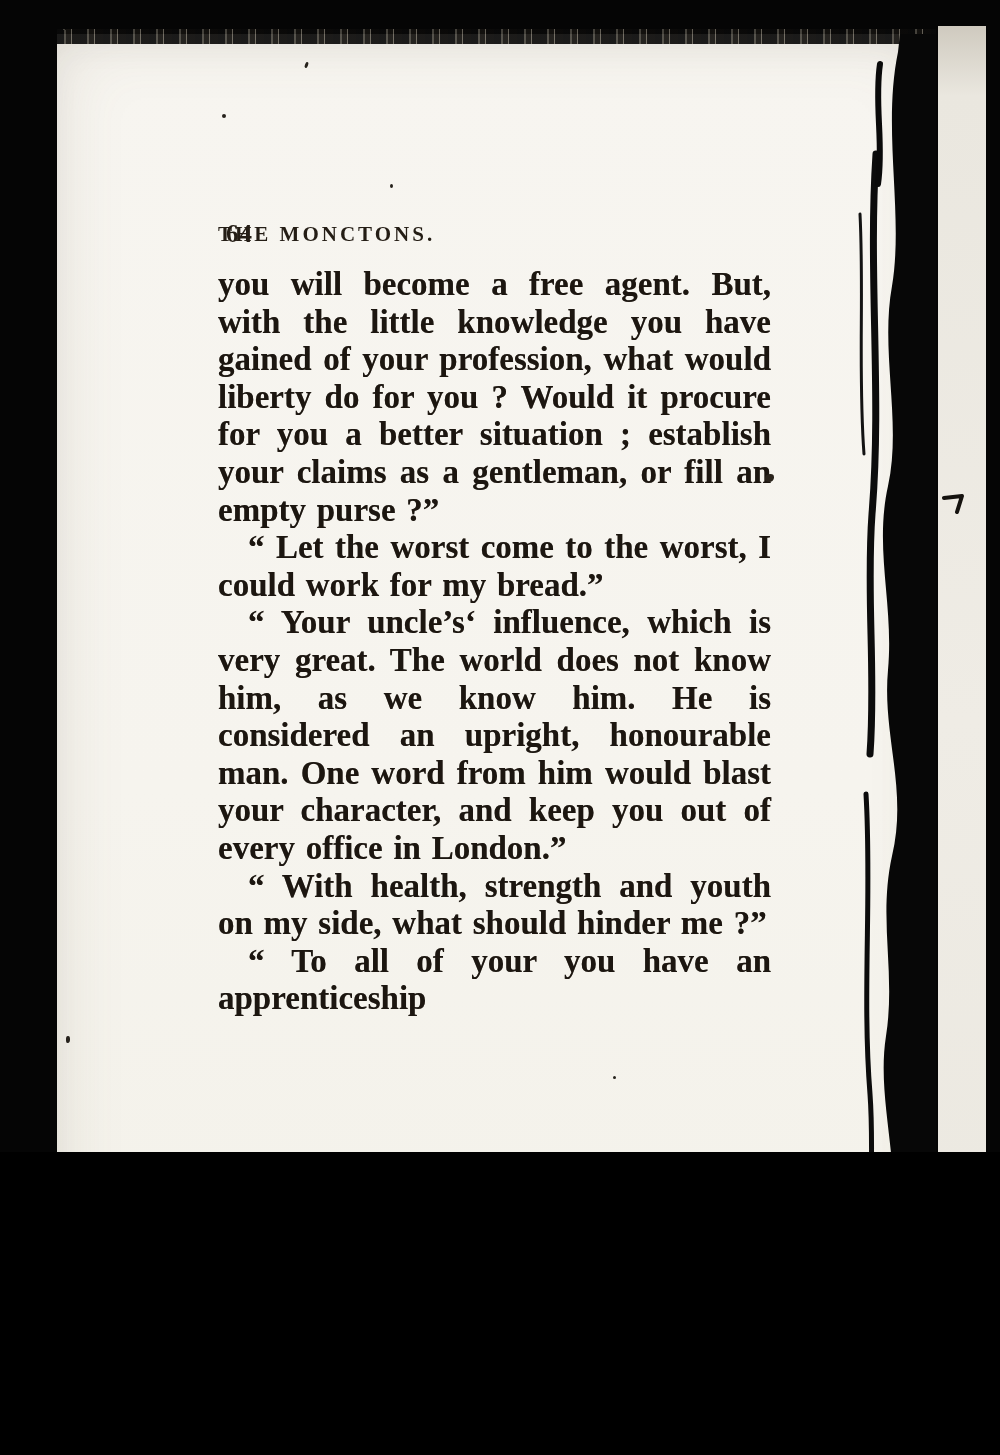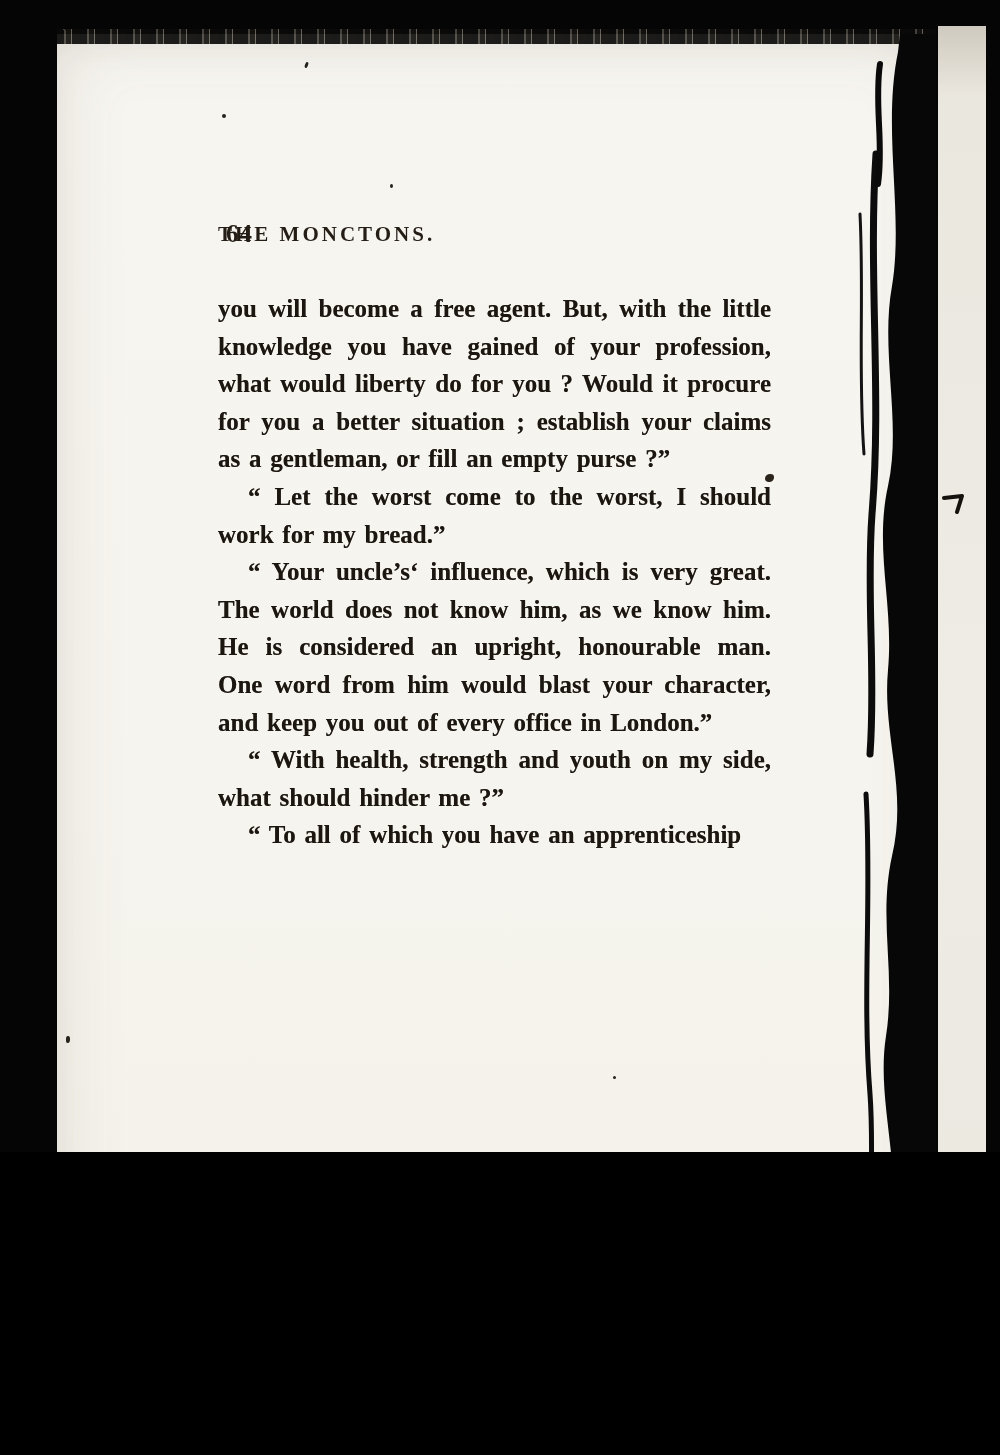--- a/index.html
+++ b/index.html
@@ -39,24 +39,23 @@
     position:absolute;left:938px;top:26px;width:48px;height:1392px;
     background:linear-gradient(180deg,#cfcabf 0%,#eae7df 5%,#efece5 50%,#ebe8e0 93%,#c6c1b6 100%);
   }
   .margin-mark{position:absolute;left:4px;top:468px;width:24px;height:20px;}
   
   .header{position:absolute;top:188px;left:161px;width:553px;color:#241d15;}
   .page-num{position:absolute;left:8px;top:-2px;font-size:25px;letter-spacing:1px;}
   .running-title{display:block;font-size:21px;letter-spacing:3px;}
   .text-block{
     position:absolute;top:232px;left:161px;width:553px;
-    font-size:25px;line-height:37.6px;color:#1c1610;
+    font-size:33px;line-height:37.6px;color:#1c1610;
     text-align:justify;word-spacing:2.5px;
     text-shadow:0 0 .5px rgba(30,22,12,.55);
-    margin-top:24px;
   }
   .text-block p{margin:0;}
   .text-block p.indent{text-indent:30px;}
   
   .speck{position:absolute;background:#26221c;border-radius:50%;}
   .ink-blob{
     position:absolute;left:763px;top:474px;width:9px;height:8px;
     background:#2a241c;border-radius:60% 40% 55% 45%;filter:blur(.4px);
   }
 </style>
@@ -67,24 +66,24 @@
 
   <div class="page">
 
     <div class="header">
       <span class="page-num">64</span>
       <span class="running-title">THE MONCTONS.</span>
     </div>
 
     <div class="text-block">
       <p class="noindent">you will become a free agent.  But, with the little knowledge you have gained of your profession, what would liberty do for you ?  Would it procure for you a better situation ; establish your claims as a gentleman, or fill an empty purse ?”</p>
-      <p class="indent">“ Let the worst come to the worst, I should work for my bread.”</p>
+      <p class="indent">“ Let the worst come to the worst, I could work for my bread.”</p>
       <p class="indent">“ Your uncle’s‘ influence, which is very great.  The world does not know him, as we know him.  He is considered an upright, honourable man.  One word from him would blast your character, and keep you out of every office in London.”</p>
       <p class="indent">“ With health, strength and youth on my side, what should hinder me ?”</p>
-      <p class="indent">“ To all of which you have an apprenticeship</p>
+      <p class="indent">“ To all of your you have an apprenticeship</p>
     </div>
 
     <div class="ink-blob" style="left:708px;top:440px;"></div>
 
     <div class="speck" style="left:165px;top:80px;width:4px;height:4px;"></div>
     <div class="speck" style="left:333px;top:150px;width:3px;height:4px;"></div>
     <div class="speck" style="left:248px;top:28px;width:3px;height:6px;border-radius:40%;transform:rotate(20deg);"></div>
     <div class="speck" style="left:9px;top:1002px;width:4px;height:7px;border-radius:50% 50% 60% 40%;"></div>
     <div class="speck" style="left:440px;top:1232px;width:4px;height:4px;"></div>
     <div class="speck" style="left:556px;top:1042px;width:3px;height:3px;"></div>

